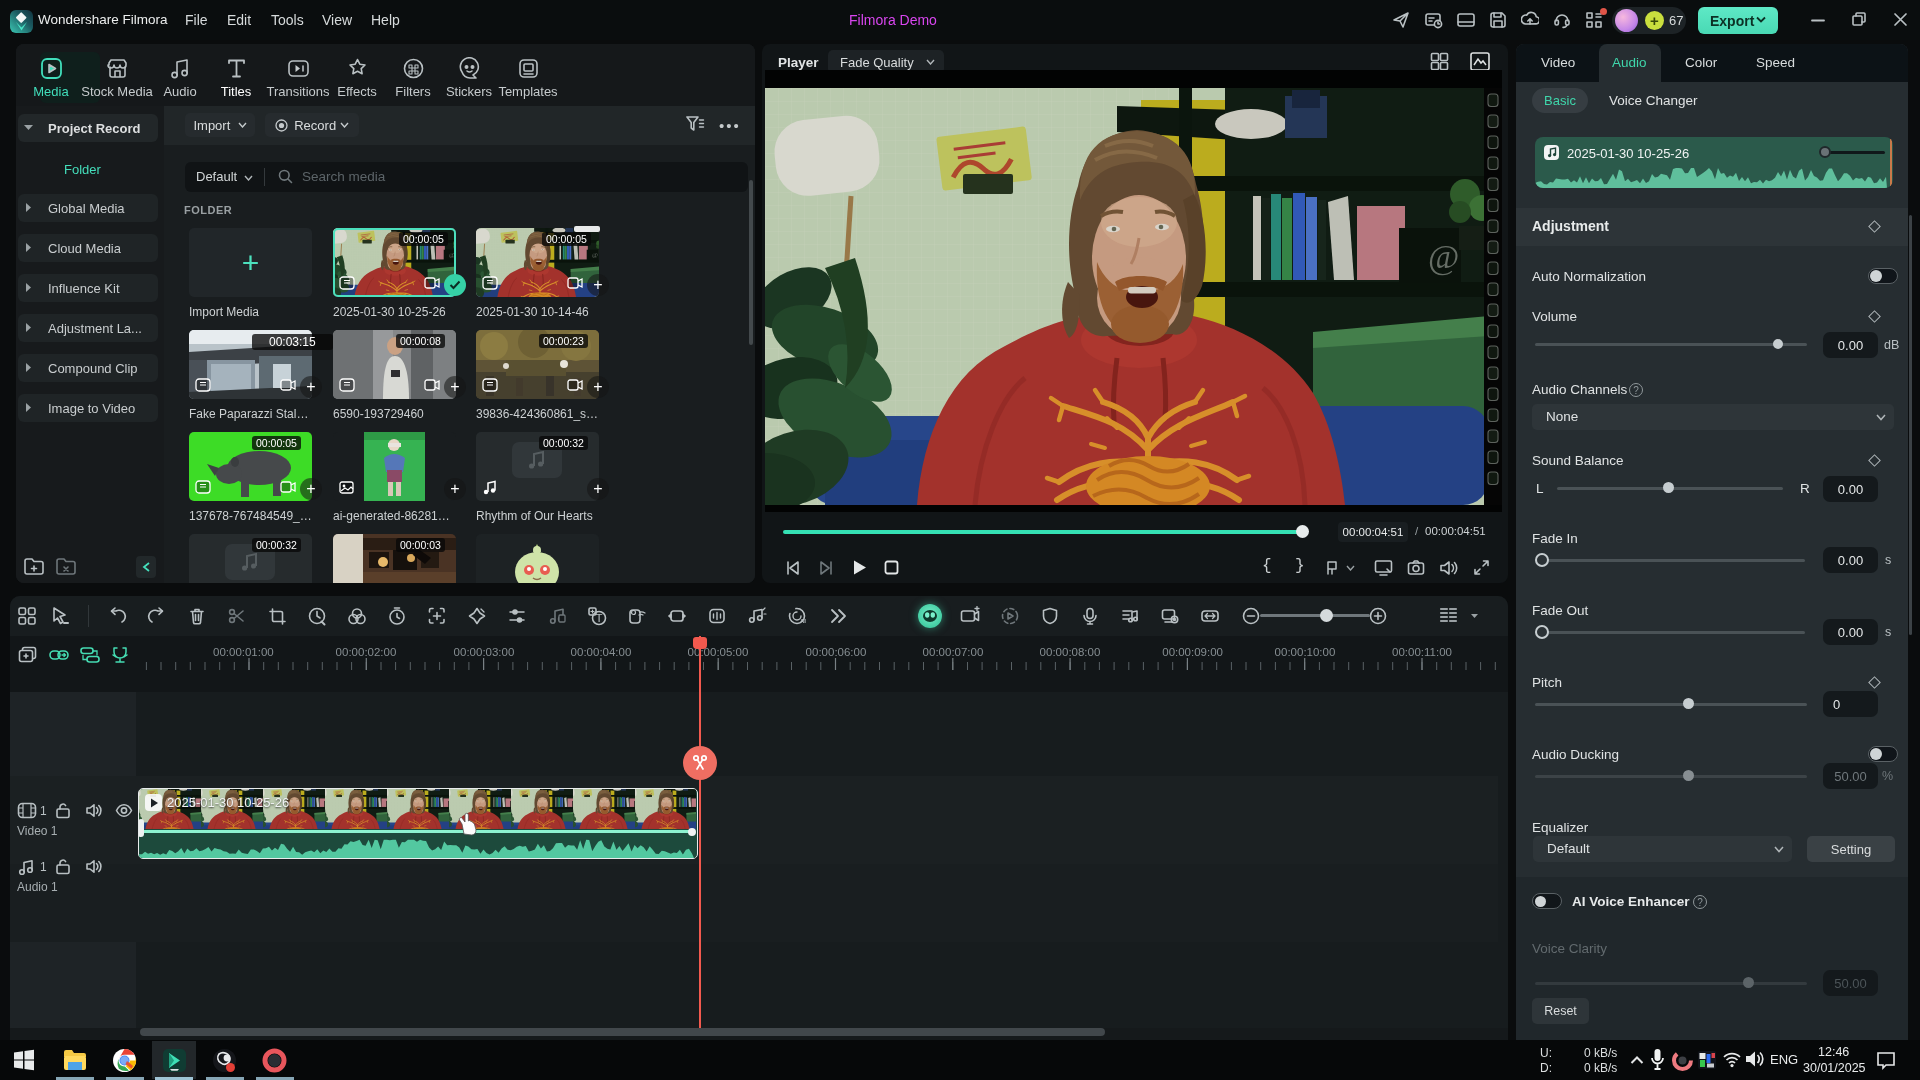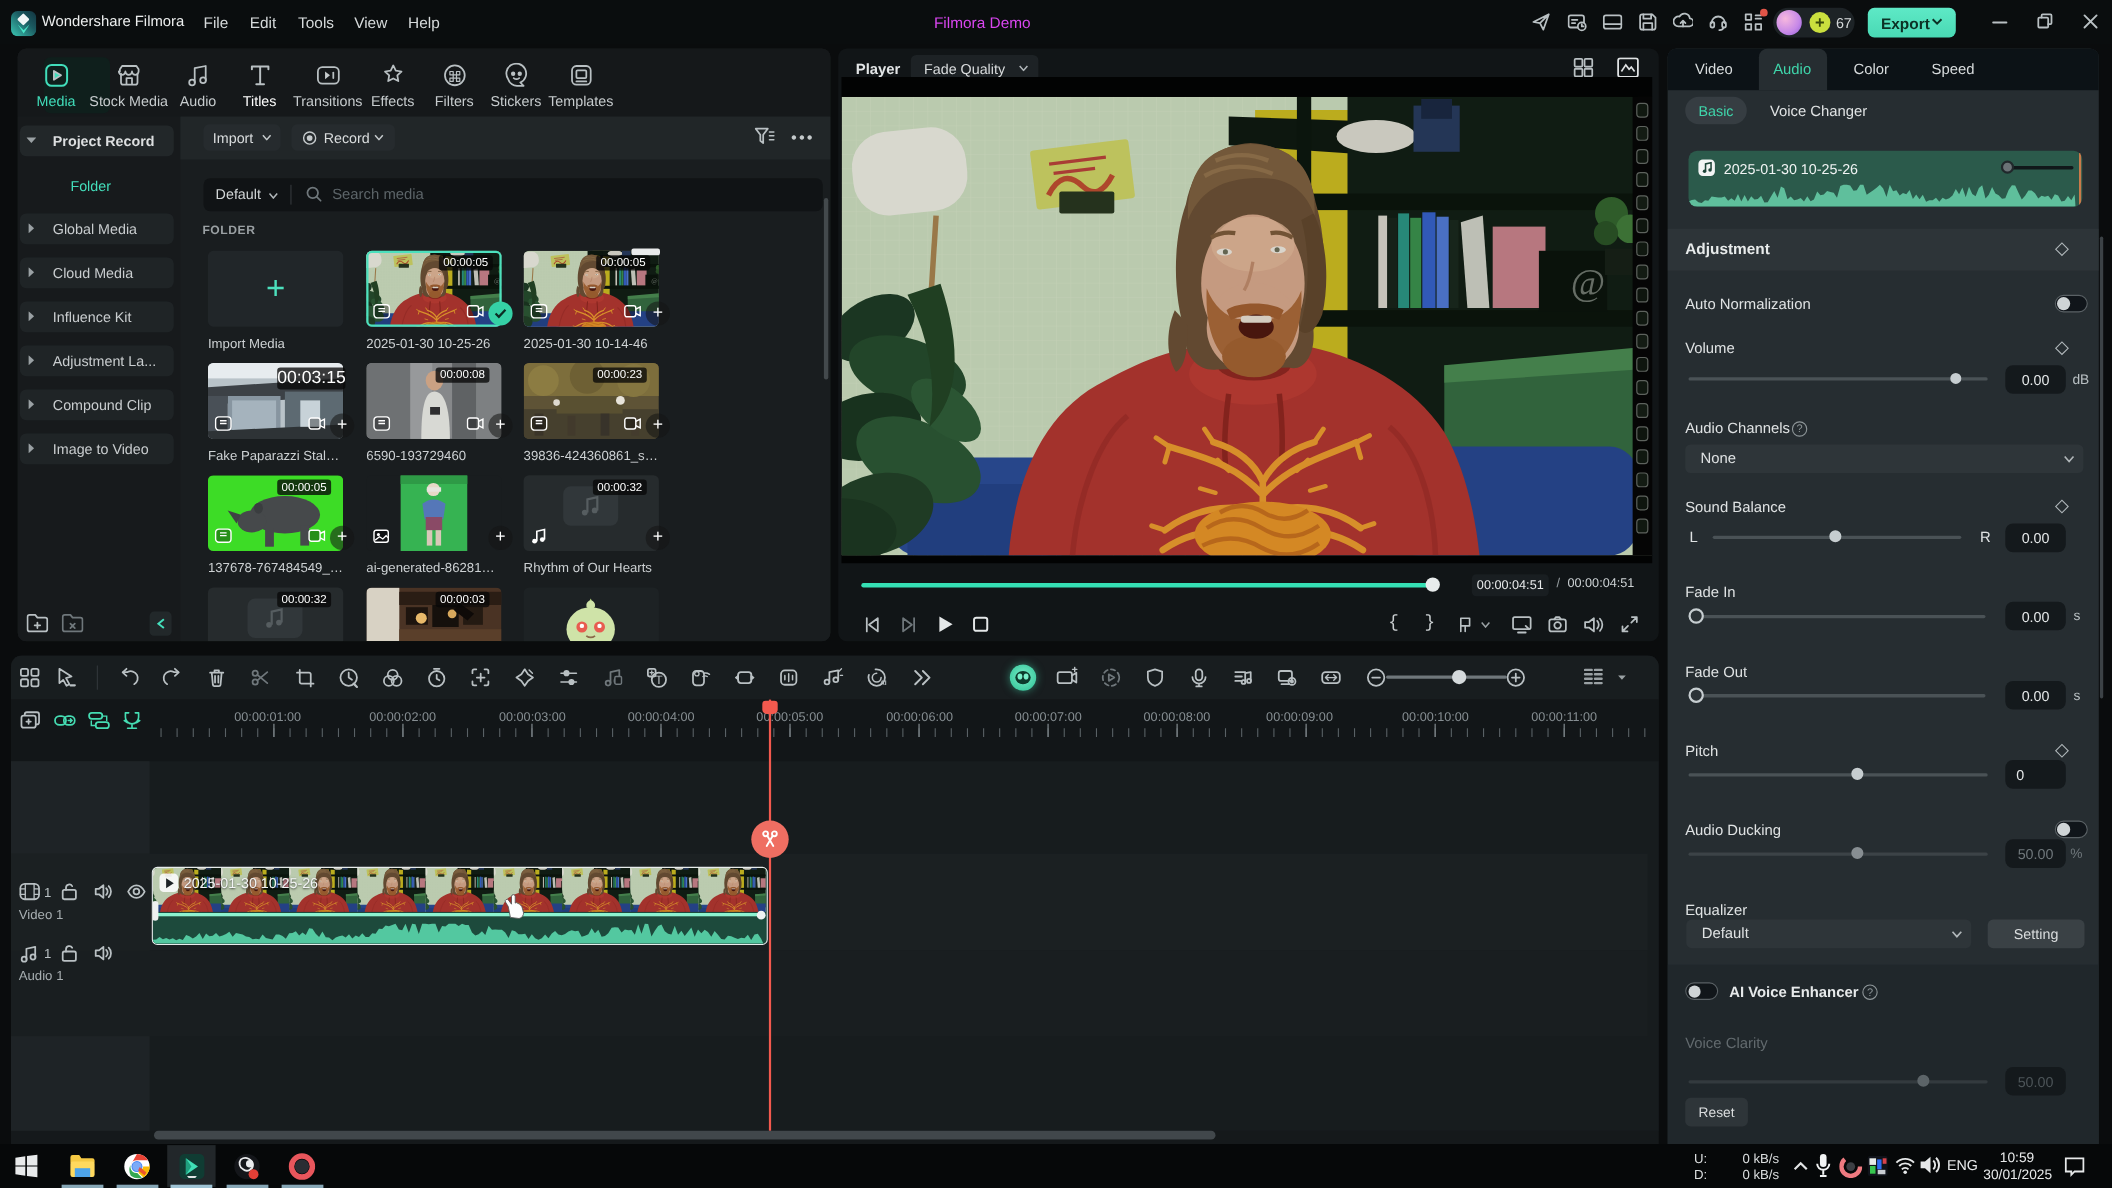--- a/index.html
+++ b/index.html
@@ -257,21 +257,21 @@
     </svg>
  <svg class="p" style="left:1722px;top:10px" width="20" height="18" viewBox="0 0 20 18">
       <path d="M2 7 a11 11 0 0 1 16 0 M4.5 10 a7.5 7.5 0 0 1 11 0 M7 13 a4 4 0 0 1 6 0" stroke="#e6e8e9" stroke-width="1.7" fill="none"></path>
       <circle cx="10" cy="15.6" r="1.6" fill="#e6e8e9"></circle>
     </svg>
  <svg class="p" style="left:1744px;top:9px" width="22" height="20" viewBox="0 0 22 20">
       <path d="M2 7 h4 l5-4.5 v15 L6 13 H2 Z" fill="#e6e8e9"></path>
       <path d="M13.5 6 a5.5 5.5 0 0 1 0 8 M16 3.5 a9 9 0 0 1 0 13" stroke="#e6e8e9" stroke-width="1.7" fill="none"></path>
     </svg>
  <div class="p" style="left:1770px;top:12px;color:#e8eaeb;font-size:13px">ENG</div>
- <div class="p" style="left:1818px;top:5px;color:#e8eaeb;font-size:12.5px">10:59</div>
+ <div class="p" style="left:1818px;top:5px;color:#e8eaeb;font-size:12.5px">12:46</div>
  <div class="p" style="left:1803px;top:21px;color:#e8eaeb;font-size:12.5px">30/01/2025</div>
  <svg class="p" style="left:1876px;top:11px" width="20" height="19" viewBox="0 0 20 19">
       <path d="M2 2 h16 v12 h-8 l-3 3 v-3 H2 Z" fill="none" stroke="#e6e8e9" stroke-width="1.6"></path>
     </svg>
 </div>
 
 <div class="p" style="left:16px;top:44px;width:739px;height:539px;background:#191d1f;border-radius:8px;overflow:hidden">
  <div class="p" style="left:0;top:0;width:739px;height:62px;background:#15181a"></div>
 
  <div class="p" style="left:24px;top:8px;width:60px;height:51px;background:#0f1f1c;border-radius:6px"></div>
@@ -453,21 +453,21 @@
         <rect x="0" y="0" width="123" height="14" fill="#e7ecef"></rect>
         <polygon points="0,22 123,14 123,30 0,38" fill="#3c4146"></polygon>
         <rect x="18" y="30" width="48" height="39" fill="#8795a0"></rect>
         <rect x="22" y="34" width="40" height="35" fill="#a5b3bd"></rect>
         <rect x="70" y="26" width="53" height="43" fill="#5d6a72"></rect>
         <rect x="0" y="30" width="18" height="39" fill="#495057"></rect>
         <polygon points="0,62 123,56 123,69 0,69" fill="#2e3336"></polygon>
         <rect x="84" y="34" width="18" height="24" fill="#c7d2d8"></rect>
       </svg>
     </div>
- <div class="p" style="left:236px;top:290px;background:rgba(8,8,8,.78);color:#fff;font-size:16px;padding:1px 0;border-radius:3px">00:03:15</div>
+ <div class="p" style="left:236px;top:290px;background:rgba(8,8,8,.78);color:#fff;font-size:12px;padding:1px 17px;border-radius:3px">00:03:15</div>
  <svg class="p" style="left:179px;top:334px" width="16" height="14" viewBox="0 0 16 14">
       <rect x="1" y="1" width="14" height="12" rx="3" stroke="#fff" fill="rgba(0,0,0,.35)" stroke-width="1.3"></rect>
       <path d="M5 4.5 h6 M5 7 h6" stroke="#fff" stroke-width="1.2"></path>
     </svg>
  <svg class="p" style="left:264px;top:334px" width="16" height="14" viewBox="0 0 16 14">
       <rect x="1" y="2" width="10" height="10" rx="2" stroke="#fff" fill="rgba(0,0,0,.35)" stroke-width="1.3"></rect>
       <path d="M11 5 l4-2 v8 l-4-2" stroke="#fff" stroke-width="1.3" fill="none"></path>
     </svg>
  <div class="p" style="left:284px;top:332px;width:22px;height:22px;border-radius:50%;background:rgba(20,20,20,.55);display:flex;align-items:center;justify-content:center;color:#fff;font-size:16px;font-weight:300">+</div>
  <div class="p" style="left:173px;top:363px;width:123px;overflow:hidden;white-space:nowrap;text-overflow:ellipsis;font-size:12px;color:#cdd1d3">Fake Paparazzi Stalkin...</div>
@@ -964,21 +964,21 @@
 
  <div class="p" style="left:0;top:40px;width:1498px;height:56px;background:#121618"></div>
  <div class="p" style="left:203px;top:50px;width:72px;text-align:left;color:#868e92;font-size:11.5px">00:00:01:00</div>
     <div class="p" style="left:320px;top:50px;width:72px;text-align:center;color:#868e92;font-size:11.5px">00:00:02:00</div>
     <div class="p" style="left:438px;top:50px;width:72px;text-align:center;color:#868e92;font-size:11.5px">00:00:03:00</div>
     <div class="p" style="left:555px;top:50px;width:72px;text-align:center;color:#868e92;font-size:11.5px">00:00:04:00</div>
     <div class="p" style="left:672px;top:50px;width:72px;text-align:center;color:#868e92;font-size:11.5px">00:00:05:00</div>
     <div class="p" style="left:790px;top:50px;width:72px;text-align:center;color:#868e92;font-size:11.5px">00:00:06:00</div>
     <div class="p" style="left:907px;top:50px;width:72px;text-align:center;color:#868e92;font-size:11.5px">00:00:07:00</div>
     <div class="p" style="left:1024px;top:50px;width:72px;text-align:center;color:#868e92;font-size:11.5px">00:00:08:00</div>
-    <div class="p" style="left:1141px;top:50px;width:72px;text-align:left;color:#868e92;font-size:11.5px">00:00:09:00</div>
+    <div class="p" style="left:1141px;top:50px;width:72px;text-align:right;color:#868e92;font-size:11.5px">00:00:09:00</div>
     <div class="p" style="left:1259px;top:50px;width:72px;text-align:center;color:#868e92;font-size:11.5px">00:00:10:00</div>
     <div class="p" style="left:1376px;top:50px;width:72px;text-align:center;color:#868e92;font-size:11.5px">00:00:11:00</div>
  <svg class="p" style="left:0;top:40px" width="1498" height="40" viewBox="0 0 1498 40">
       <path d="M136.4 26 V34 M151.0 26 V34 M165.7 26 V34 M180.3 26 V34 M195.0 26 V34 M209.7 26 V34 M224.3 26 V34 M239.0 26 V34 M253.7 26 V34 M268.3 26 V34 M283.0 26 V34 M297.7 26 V34 M312.3 26 V34 M327.0 26 V34 M341.6 26 V34 M356.3 26 V34 M371.0 26 V34 M385.6 26 V34 M400.3 26 V34 M415.0 26 V34 M429.6 26 V34 M444.3 26 V34 M458.9 26 V34 M473.6 26 V34 M488.3 26 V34 M502.9 26 V34 M517.6 26 V34 M532.3 26 V34 M546.9 26 V34 M561.6 26 V34 M576.2 26 V34 M590.9 26 V34 M605.6 26 V34 M620.2 26 V34 M634.9 26 V34 M649.6 26 V34 M664.2 26 V34 M678.9 26 V34 M693.5 26 V34 M708.2 26 V34 M722.9 26 V34 M737.5 26 V34 M752.2 26 V34 M766.9 26 V34 M781.5 26 V34 M796.2 26 V34 M810.8 26 V34 M825.5 26 V34 M840.2 26 V34 M854.8 26 V34 M869.5 26 V34 M884.2 26 V34 M898.8 26 V34 M913.5 26 V34 M928.1 26 V34 M942.8 26 V34 M957.5 26 V34 M972.1 26 V34 M986.8 26 V34 M1001.5 26 V34 M1016.1 26 V34 M1030.8 26 V34 M1045.4 26 V34 M1060.1 26 V34 M1074.8 26 V34 M1089.4 26 V34 M1104.1 26 V34 M1118.8 26 V34 M1133.4 26 V34 M1148.1 26 V34 M1162.7 26 V34 M1177.4 26 V34 M1192.1 26 V34 M1206.7 26 V34 M1221.4 26 V34 M1236.0 26 V34 M1250.7 26 V34 M1265.4 26 V34 M1280.0 26 V34 M1294.7 26 V34 M1309.4 26 V34 M1324.0 26 V34 M1338.7 26 V34 M1353.3 26 V34 M1368.0 26 V34 M1382.7 26 V34 M1397.3 26 V34 M1412.0 26 V34 M1426.7 26 V34 M1441.3 26 V34 M1456.0 26 V34 M1470.6 26 V34 M1485.3 26 V34" stroke="#596165" stroke-width="1"></path>
       <path d="M239.0 22 V34 M356.3 22 V34 M473.6 22 V34 M590.9 22 V34 M708.2 22 V34 M825.5 22 V34 M942.8 22 V34 M1060.1 22 V34 M1177.4 22 V34 M1294.7 22 V34 M1412.0 22 V34" stroke="#798185" stroke-width="1.2"></path>
     </svg>
 
  <svg class="p ic" style="left:8px;top:50px" width="19" height="18" viewBox="0 0 19 18">
       <rect x="4.5" y="1.5" width="13" height="11" rx="2"></rect>
       <rect x="1.5" y="4.5" width="13" height="11" rx="2" fill="#121618"></rect>

